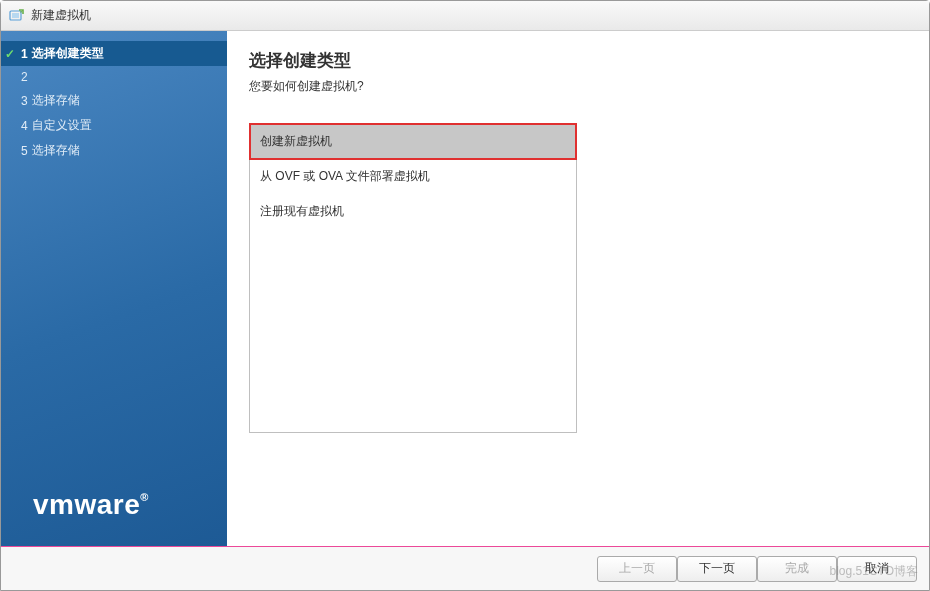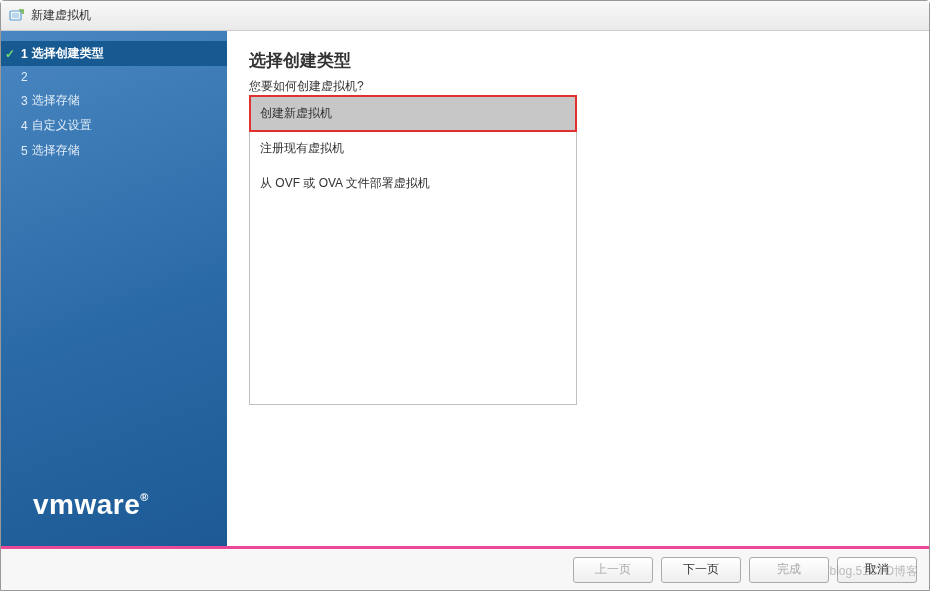--- a/index.html
+++ b/index.html
@@ -86,20 +86,21 @@
       padding: 18px 24px 10px 22px;
       display: flex;
       flex-direction: column;
     }
     .content-title { font-size: 17px; color: #333; font-weight: bold; margin-bottom: 6px; }
     .content-subtitle { font-size: 12px; color: #333; }
     .option-row {
       display: flex;
       gap: 28px;
       flex: 1;
+      margin-top: 28px;
     }
     .option-list {
       width: 328px;
       border: 1px solid #bfbfbf;
       background: #fff;
       display: flex;
       flex-direction: column;
       height: 310px;
     }
     .option-item {
@@ -117,26 +118,25 @@
     }
     .option-desc {
       flex: 1;
       font-size: 12px;
       color: #333;
       line-height: 1.8;
       padding-top: 4px;
     }
     .button-bar {
       height: 44px;
-      border-top: 3px solid #ec4899;
+      border-top: 1px solid #ec4899;
       display: flex;
       align-items: center;
       justify-content: flex-end;
       padding: 0 12px;
-      gap: 8px;
       background: #f7f7f7;
     }
     .btn {
       min-width: 80px;
       height: 26px;
       border: 1px solid #aaa;
       border-radius: 3px;
       background: linear-gradient(to bottom, #fff, #eee);
       font-size: 12px;
       color: #333;
@@ -207,24 +207,24 @@
     <div class="content">
       <div class="content-title">选择创建类型</div>
       <div class="content-subtitle">您要如何创建虚拟机?</div>
 
       <div class="option-row">
         <div class="option-list">
           <div class="option-item selected">
             <span>创建新虚拟机</span>
           </div>
           <div class="option-item">
-            <span>注册现有虚拟机</span>
+            <span>从 OVF 或 OVA 文件部署虚拟机</span>
           </div>
           <div class="option-item">
-            <span>从 OVF 或 OVA 文件部署虚拟机</span>
+            <span>注册现有虚拟机</span>
           </div>
         </div>
       </div>
     </div>
 
   </div>
 
   <div class="button-bar">
     <button class="btn" disabled="">上一页</button>
     <button class="btn">下一页</button>

